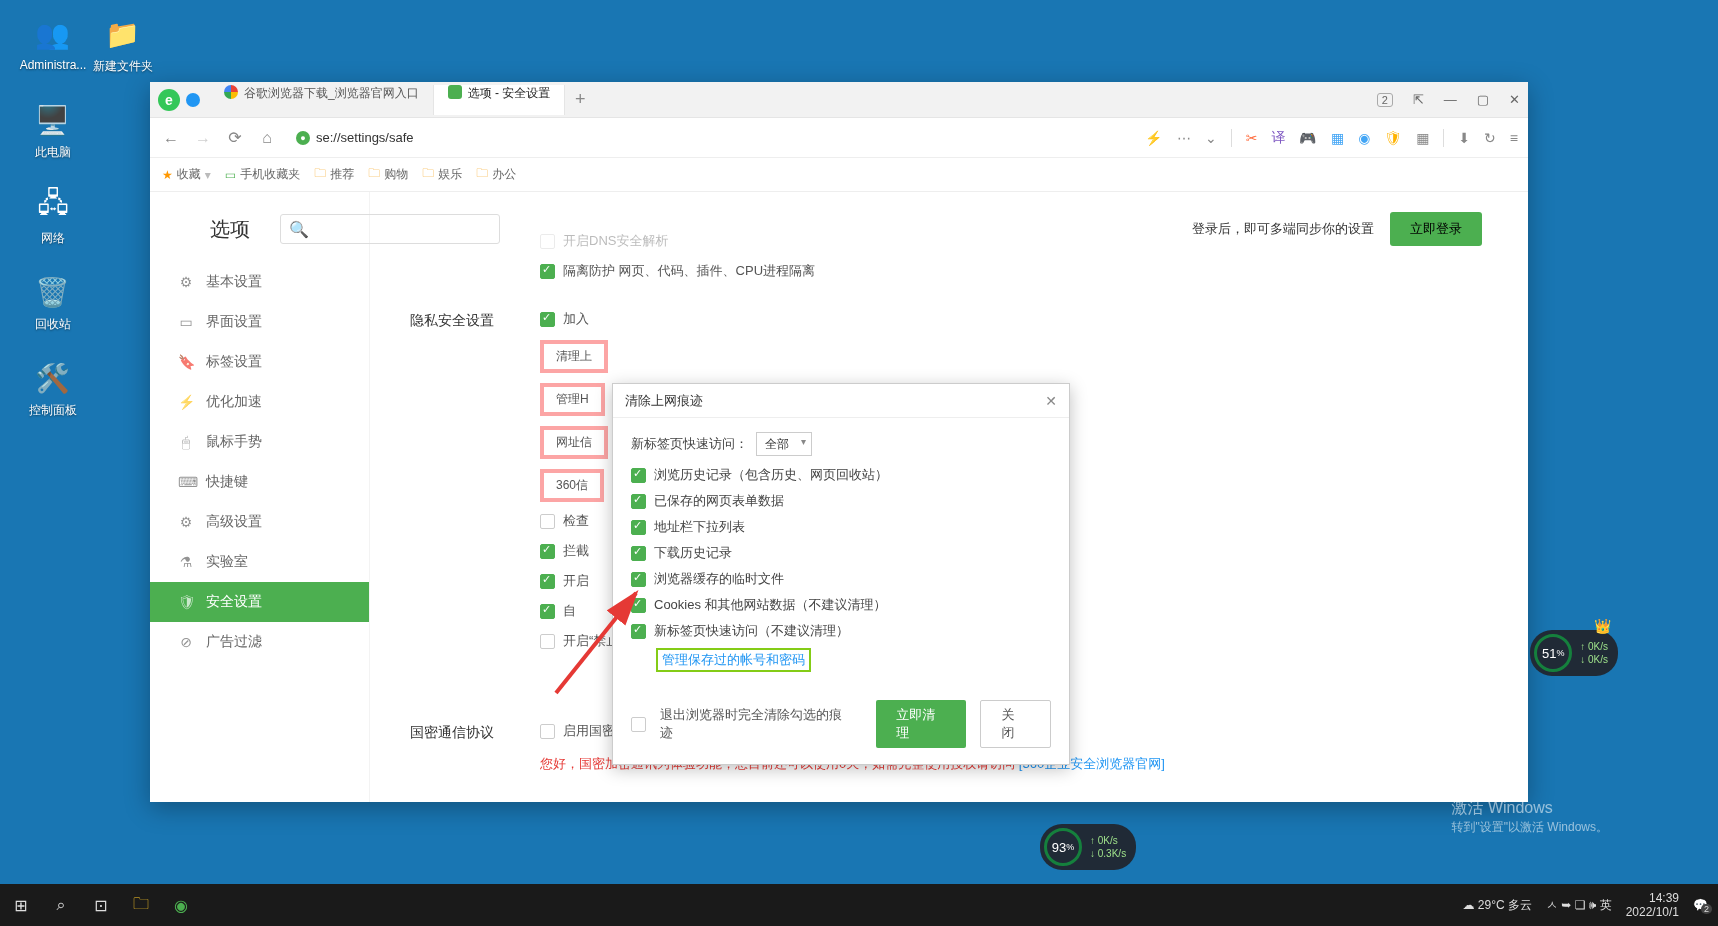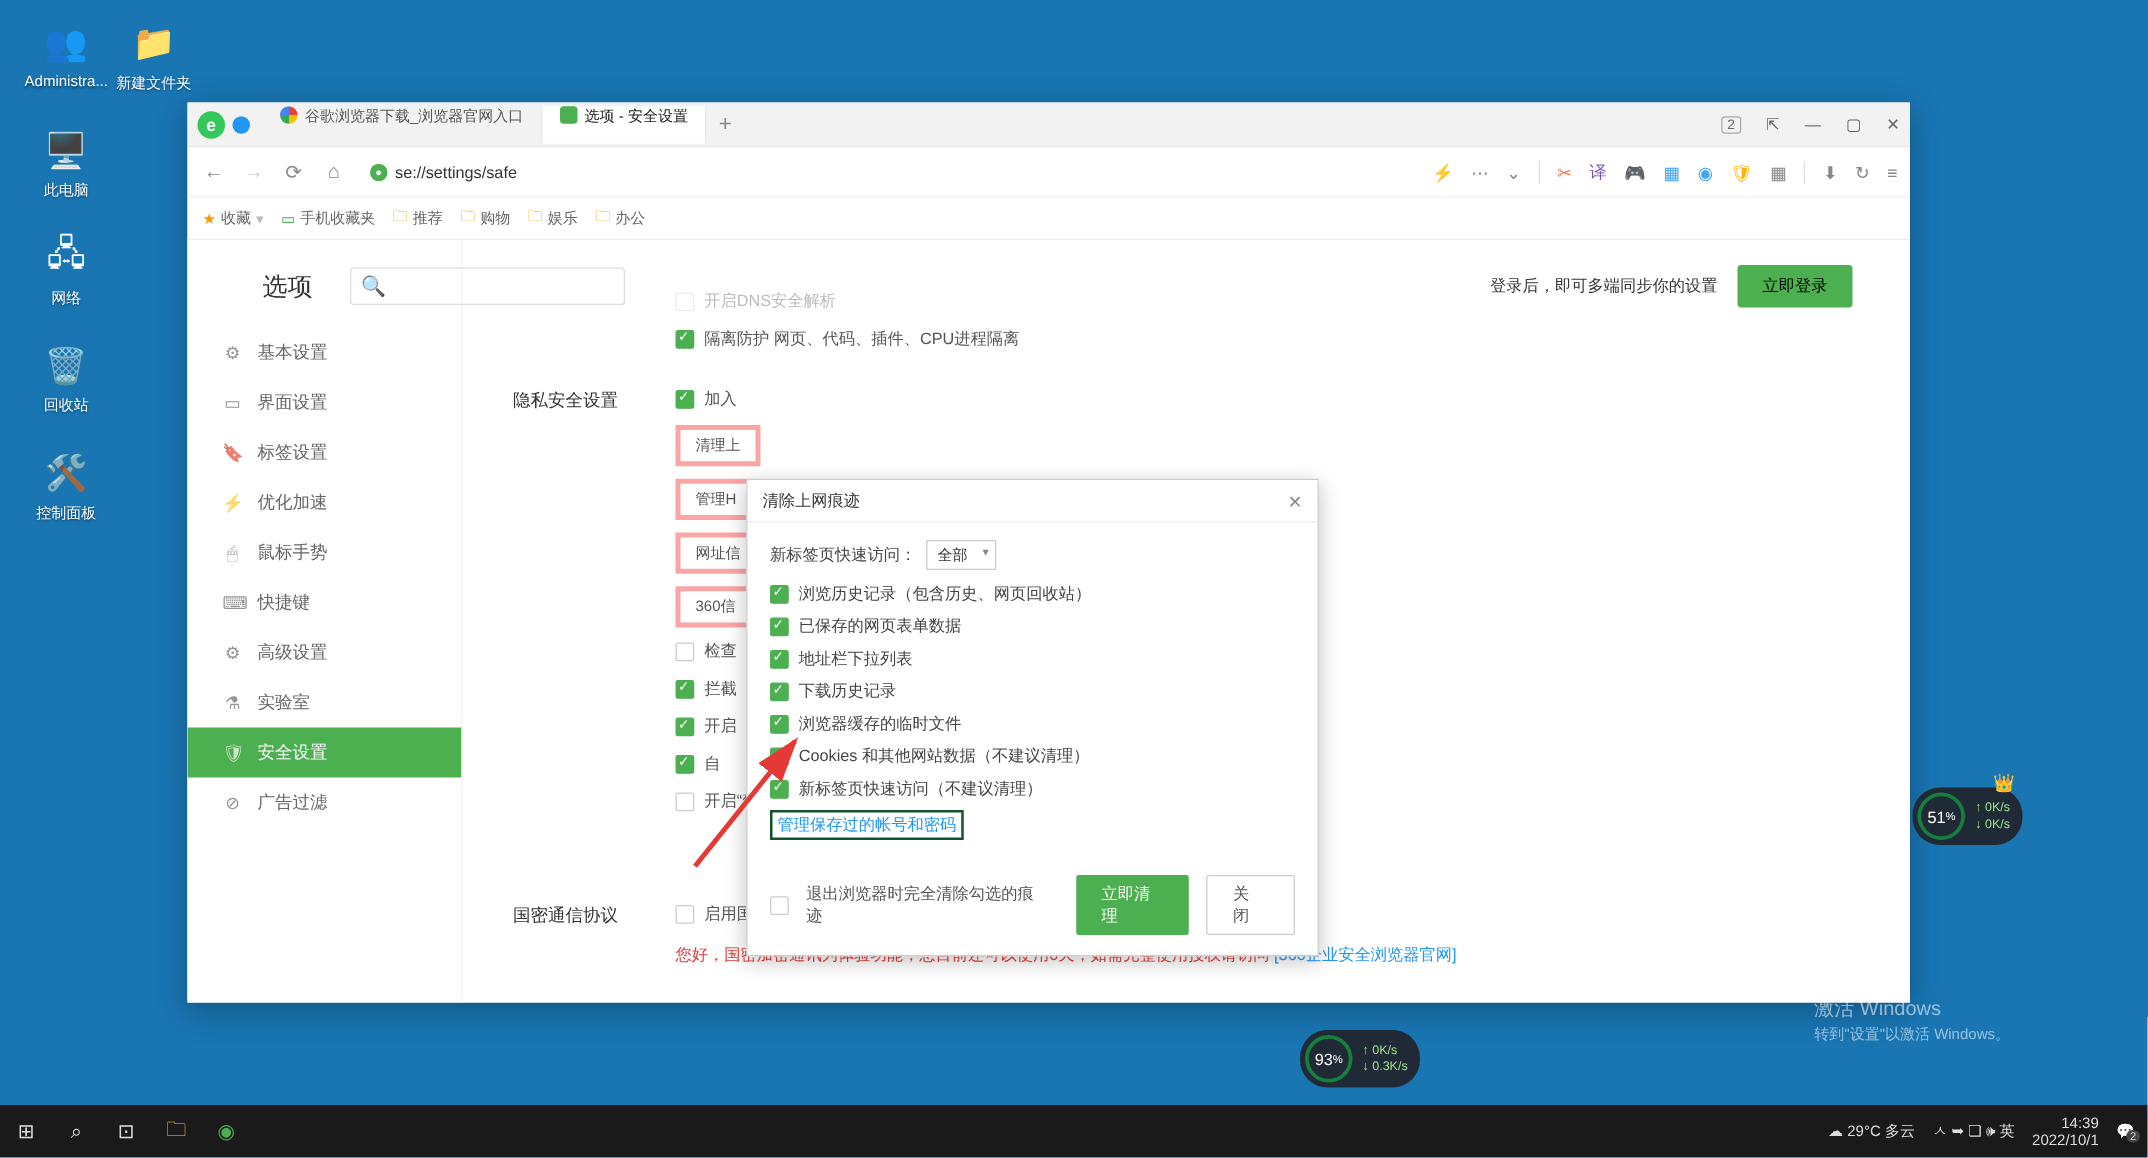--- a/index.html
+++ b/index.html
@@ -54,31 +54,31 @@
 .row .row-body { flex: 1; }
 .chk-line { display: flex; align-items: center; gap: 8px; margin-bottom: 12px; color: #555; }
 .chk { width: 15px; height: 15px; border: 1px solid #ccc; border-radius: 2px; background: #fff; flex-shrink: 0; position: relative; }
 .chk.on { background: #4caf50; border-color: #4caf50; }
 .chk.on::after { content: "✓"; color: #fff; font-size: 11px; position: absolute; left: 1px; top: -2px; }
 .btn-outline { display: inline-block; border: 4px solid #fca5a5; background: #fff; padding: 4px 12px; font-size: 12px; color: #555; margin: 0 8px 10px 0; cursor: pointer; }
 .note-red { color: #e53935; font-size: 13px; line-height: 1.8; }
 .note-red .link { color: #2196f3; cursor: pointer; }
 
 
-.dialog { position: absolute; left: 597px; top: 383px; width: 458px; background: #fff; border: 1px solid #ccc; box-shadow: 0 4px 16px rgba(0,0,0,.25); z-index: 10; }
+.dialog { position: absolute; left: 612px; top: 383px; width: 458px; background: #fff; border: 1px solid #ccc; box-shadow: 0 4px 16px rgba(0,0,0,.25); z-index: 10; }
 .dlg-head { height: 34px; display: flex; align-items: center; padding: 0 12px; font-size: 13px; color: #333; border-bottom: 1px solid #eee; }
 .dlg-head .close { margin-left: auto; cursor: pointer; color: #888; font-size: 14px; }
 .dlg-body { padding: 14px 18px 10px; font-size: 13px; color: #444; }
 .dlg-row { display: flex; align-items: center; gap: 8px; margin-bottom: 10px; }
 .dlg-row select, .dlg-sel { height: 24px; border: 1px solid #ccc; padding: 0 22px 0 8px; font-size: 12px; color: #333; background: #fff; appearance: none; position: relative; }
 .sel-wrap { position: relative; display: inline-block; }
 .sel-wrap::after { content: "▾"; position: absolute; right: 6px; top: 4px; font-size: 10px; color: #888; pointer-events: none; }
 .dlg-chk-line { display: flex; align-items: center; gap: 8px; margin: 8px 0; }
 .dlg-link { color: #2196f3; cursor: pointer; }
-.red-box { border: 2px solid #14532d; display: inline-block; padding: 1px 4px; }
+.red-box { border: 2px solid #84cc16; display: inline-block; padding: 1px 4px; margin-left: 25px; }
 .dlg-foot { display: flex; align-items: center; gap: 14px; padding: 10px 18px 16px; }
 .dlg-foot .spacer { flex: 1; }
 .btn-green { background: #4caf50; color: #fff; padding: 6px 20px; border-radius: 2px; cursor: pointer; font-size: 13px; }
 .btn-grey { background: #fff; border: 1px solid #ccc; color: #555; padding: 5px 20px; border-radius: 2px; cursor: pointer; font-size: 13px; }
 
 
 .arrow-svg { position: absolute; left: 546px; top: 583px; z-index: 11; pointer-events:none; }
 
 
 .perf-widget { position: absolute; border-radius: 22px; background: #202a36; color: #fff; display: flex; align-items: center; padding: 4px 10px 4px 4px; gap: 8px; font-size: 11px; }

